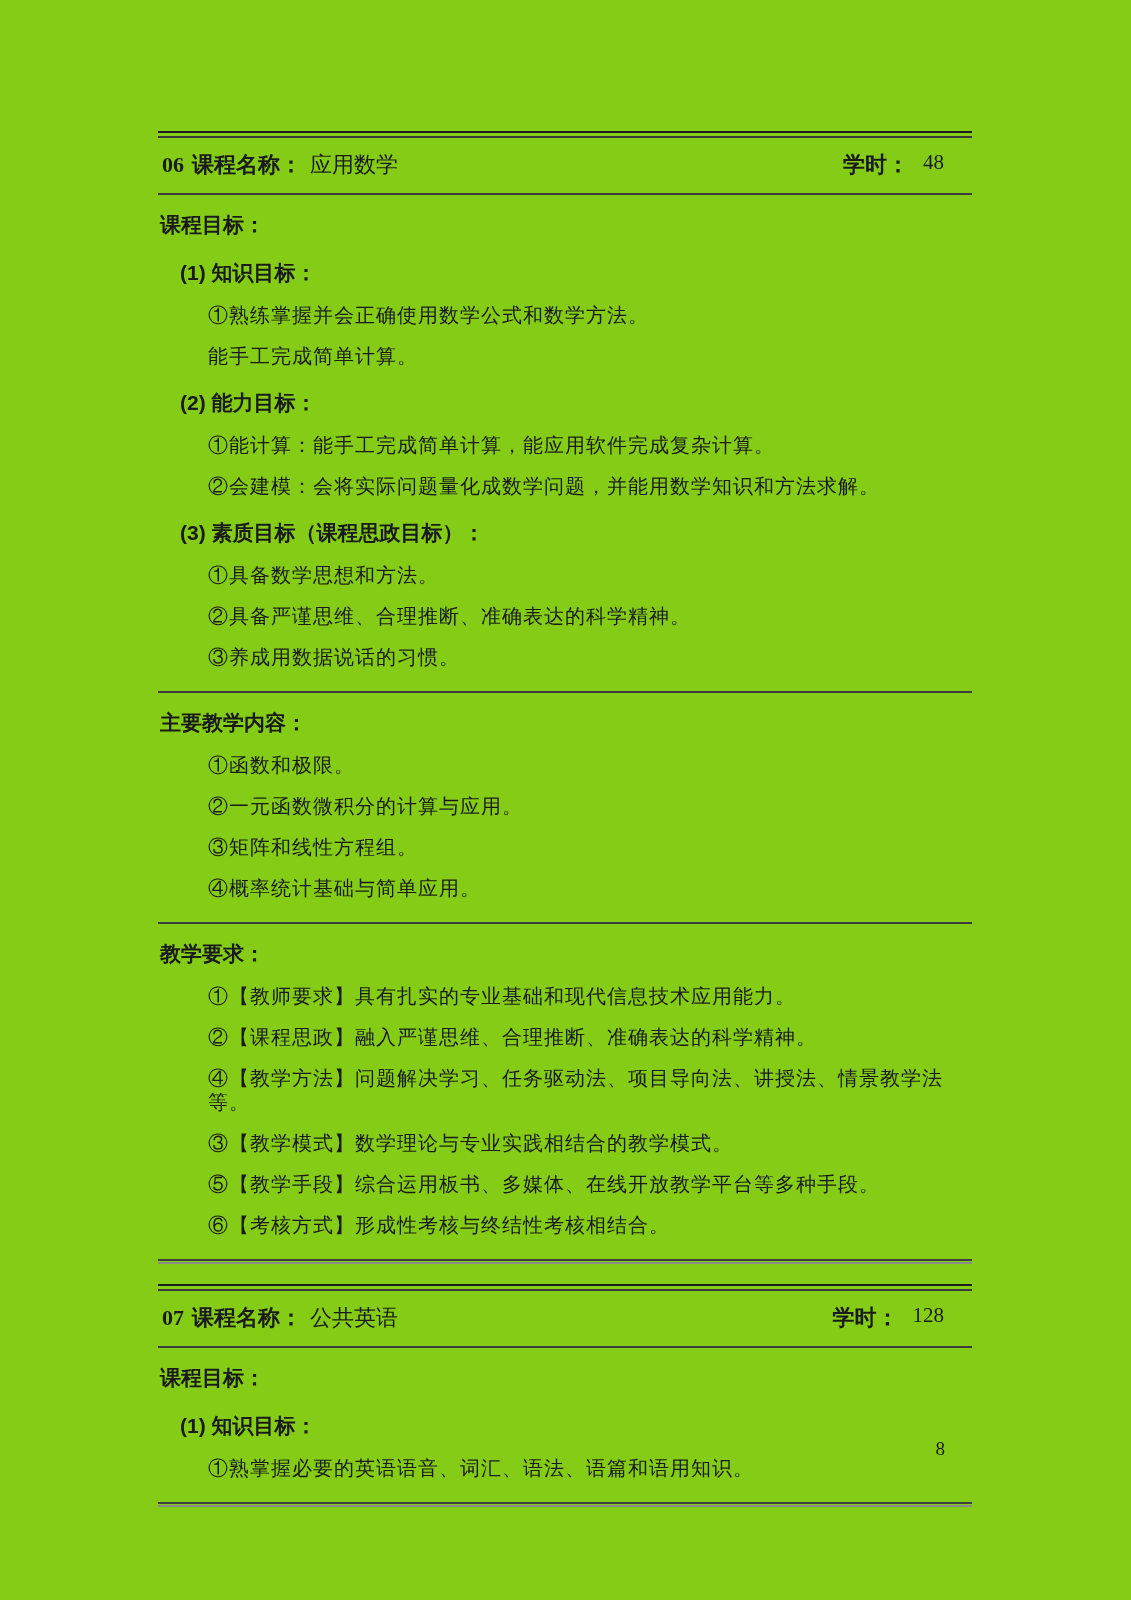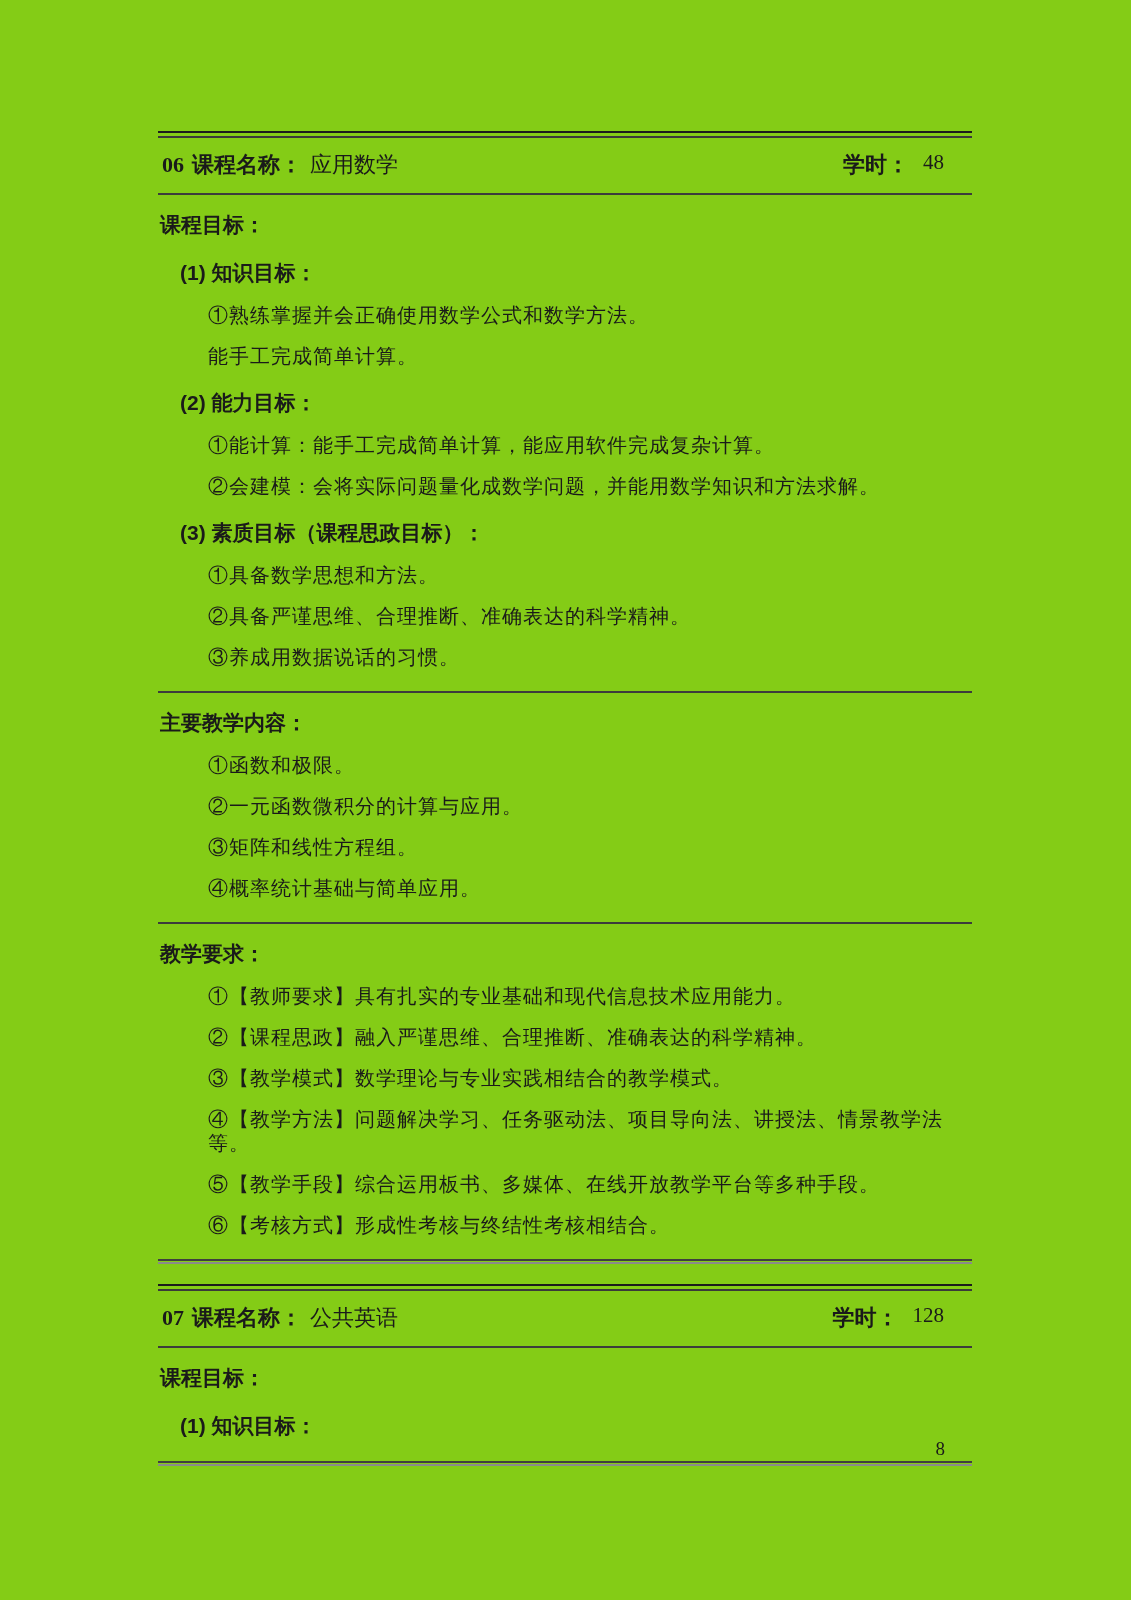--- a/index.html
+++ b/index.html
@@ -155,22 +155,22 @@
       <p class="item">①函数和极限。</p>
       <p class="item">②一元函数微积分的计算与应用。</p>
       <p class="item">③矩阵和线性方程组。</p>
       <p class="item">④概率统计基础与简单应用。</p>
 
       <div class="rule rule-single gap-before-rule"></div>
 
       <h2 class="sec-heading">教学要求：</h2>
       <p class="item">①【教师要求】具有扎实的专业基础和现代信息技术应用能力。</p>
       <p class="item">②【课程思政】融入严谨思维、合理推断、准确表达的科学精神。</p>
+      <p class="item">④【教学方法】问题解决学习、任务驱动法、项目导向法、讲授法、情景教学法等。</p>
       <p class="item">③【教学模式】数学理论与专业实践相结合的教学模式。</p>
-      <p class="item">④【教学方法】问题解决学习、任务驱动法、项目导向法、讲授法、情景教学法等。</p>
       <p class="item">⑤【教学手段】综合运用板书、多媒体、在线开放教学平台等多种手段。</p>
       <p class="item">⑥【考核方式】形成性考核与终结性考核相结合。</p>
 
       <div class="rule rule-thick gap-before-rule"></div>
     </section>
 
     <section class="section-07">
       <div class="rule rule-double"></div>
 
       <header class="course-header">
@@ -183,20 +183,21 @@
           <span class="hours-label">学时：</span>
           <span class="hours-value">128</span>
         </div>
       </header>
 
       <div class="rule rule-single"></div>
 
       <h2 class="sec-heading">课程目标：</h2>
 
       <h3 class="group-heading">(1) 知识目标：</h3>
+      <p class="item">①熟掌握必要的英语语音、词汇、语法、语篇和语用知识。</p>
 
       <div class="rule rule-thick gap-before-rule"></div>
     </section>
 
   </div>
 
   <div class="page-number">8</div>
 </div>
 
 </body></html>

